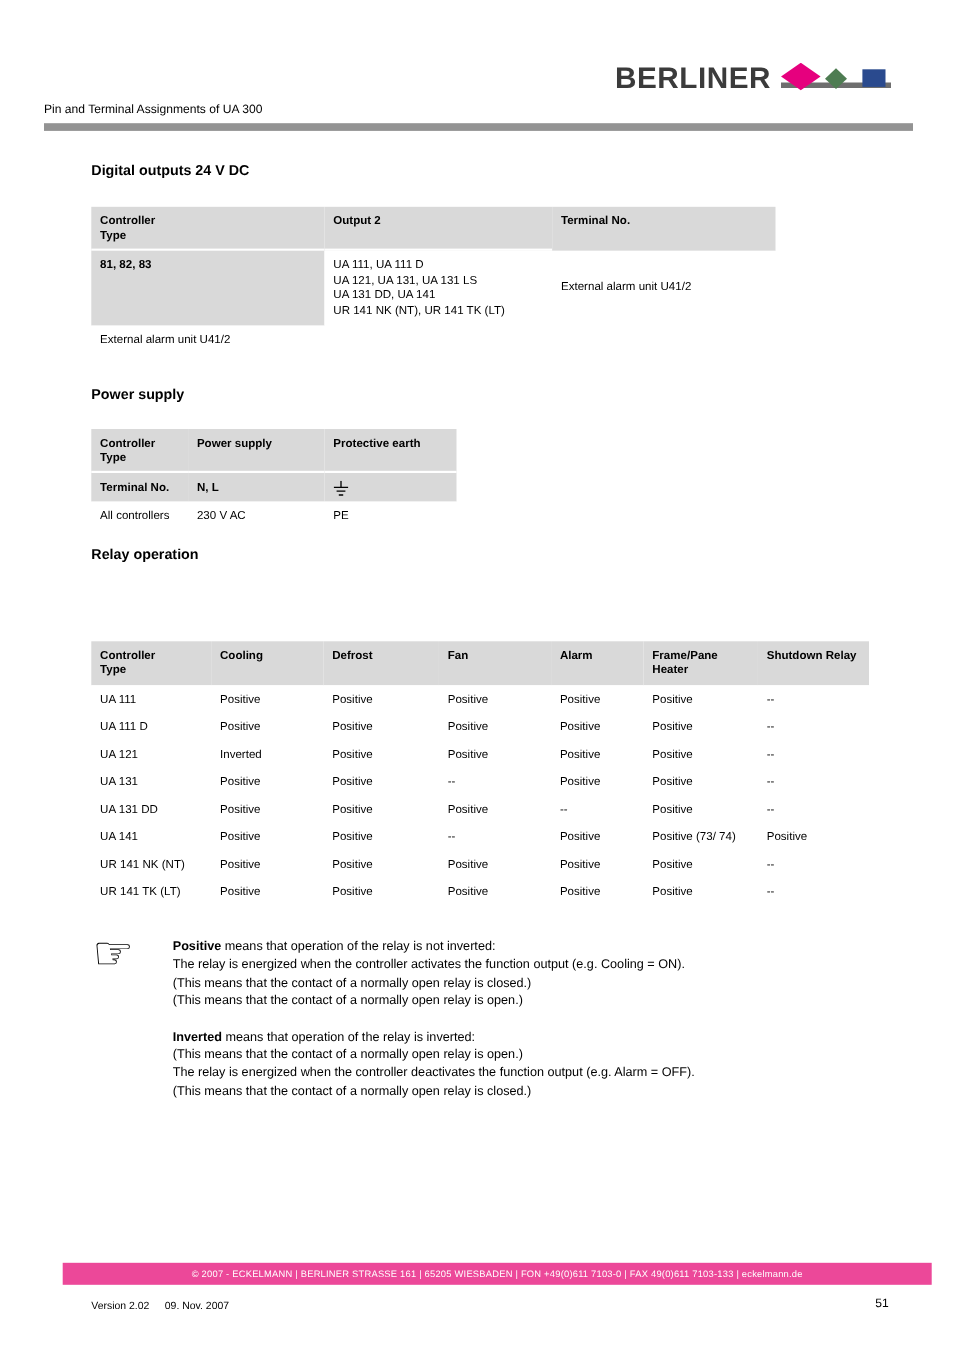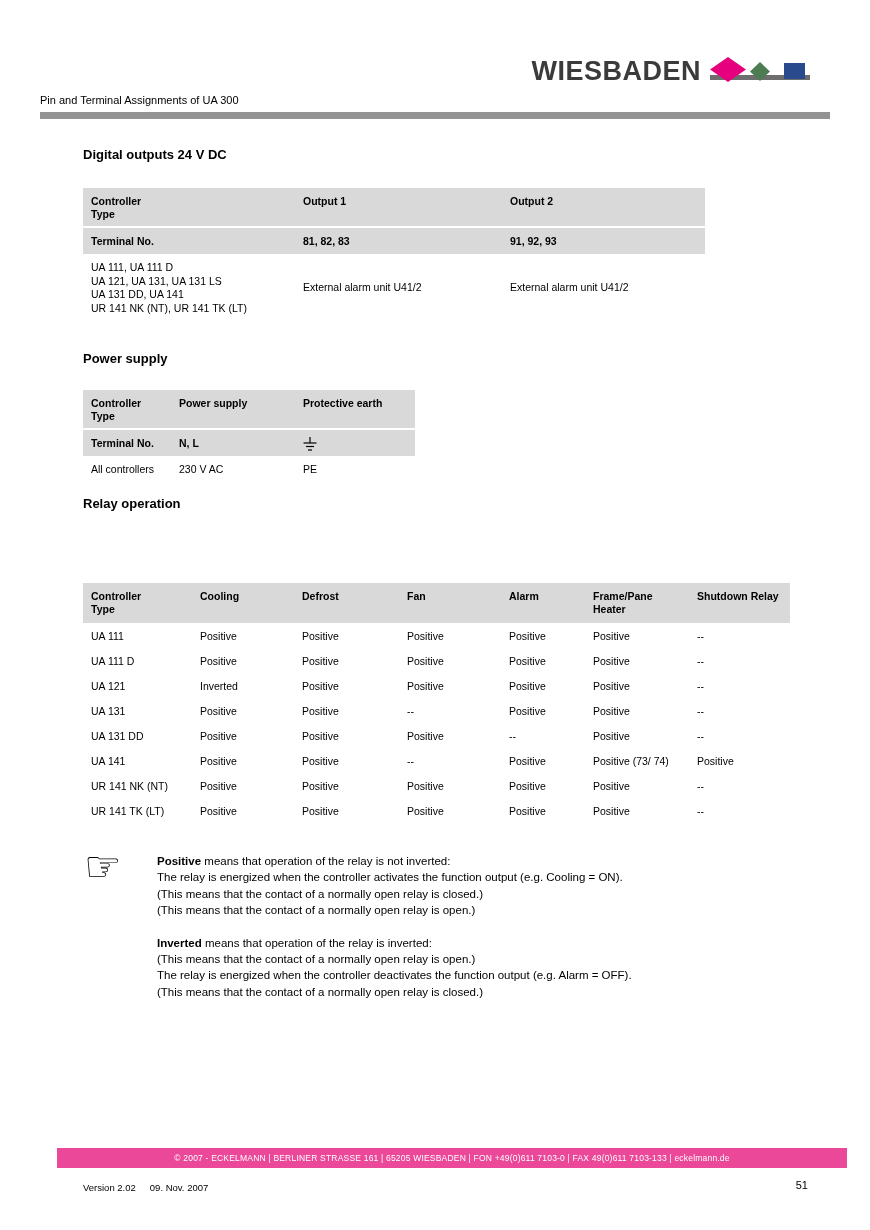--- a/index.html
+++ b/index.html
@@ -59,41 +59,39 @@
   .footer-meta { position:absolute; left:83px; top:1182px; font-size:9.5px; }
   .footer-meta .date { margin-left:14px; }
   .page-number { position:absolute; right:62px; top:1179px; font-size:11px; }
 </style>
 </head>
 <body>
 
 <div class="page">
 
   <div class="logo">
-    <span class="logo-text">WIESBADEN</span>
+    <span class="logo-text">BERLINER</span>
     <svg class="logo-mark" width="100" height="28" viewBox="0 0 100 28">
       <rect x="0" y="18" width="100" height="5" fill="#6e6e6e"></rect>
       <polygon points="18,0 36,12.5 18,25 0,12.5" fill="#e6007e"></polygon>
       <polygon points="50,5 60,14.5 50,24 40,14.5" fill="#4e7c52"></polygon>
       <rect x="74" y="6" width="21" height="16" fill="#2a4a8e"></rect>
     </svg>
   </div>
 
   <div class="header-title">Pin and Terminal Assignments of UA 300</div>
   <div class="header-bar"></div>
 
   <h2 class="section-heading h-digital">Digital outputs 24 V DC</h2>
   <div class="grid-table tbl-digital">
     <div class="th r1">Controller
 Type</div>
-    <div class="th r1">Output 1</div>
     <div class="th r1">Output 2</div>
     <div class="th r2">Terminal No.</div>
     <div class="th r2">81, 82, 83</div>
-    <div class="th r2">91, 92, 93</div>
     <div class="td pre">UA 111, UA 111 D
 UA 121, UA 131, UA 131 LS
 UA 131 DD, UA 141
 UR 141 NK (NT), UR 141 TK (LT)</div>
     <div class="td vcenter">External alarm unit U41/2</div>
     <div class="td vcenter">External alarm unit U41/2</div>
   </div>
 
   <h2 class="section-heading h-power">Power supply</h2>
   <div class="grid-table tbl-power">

